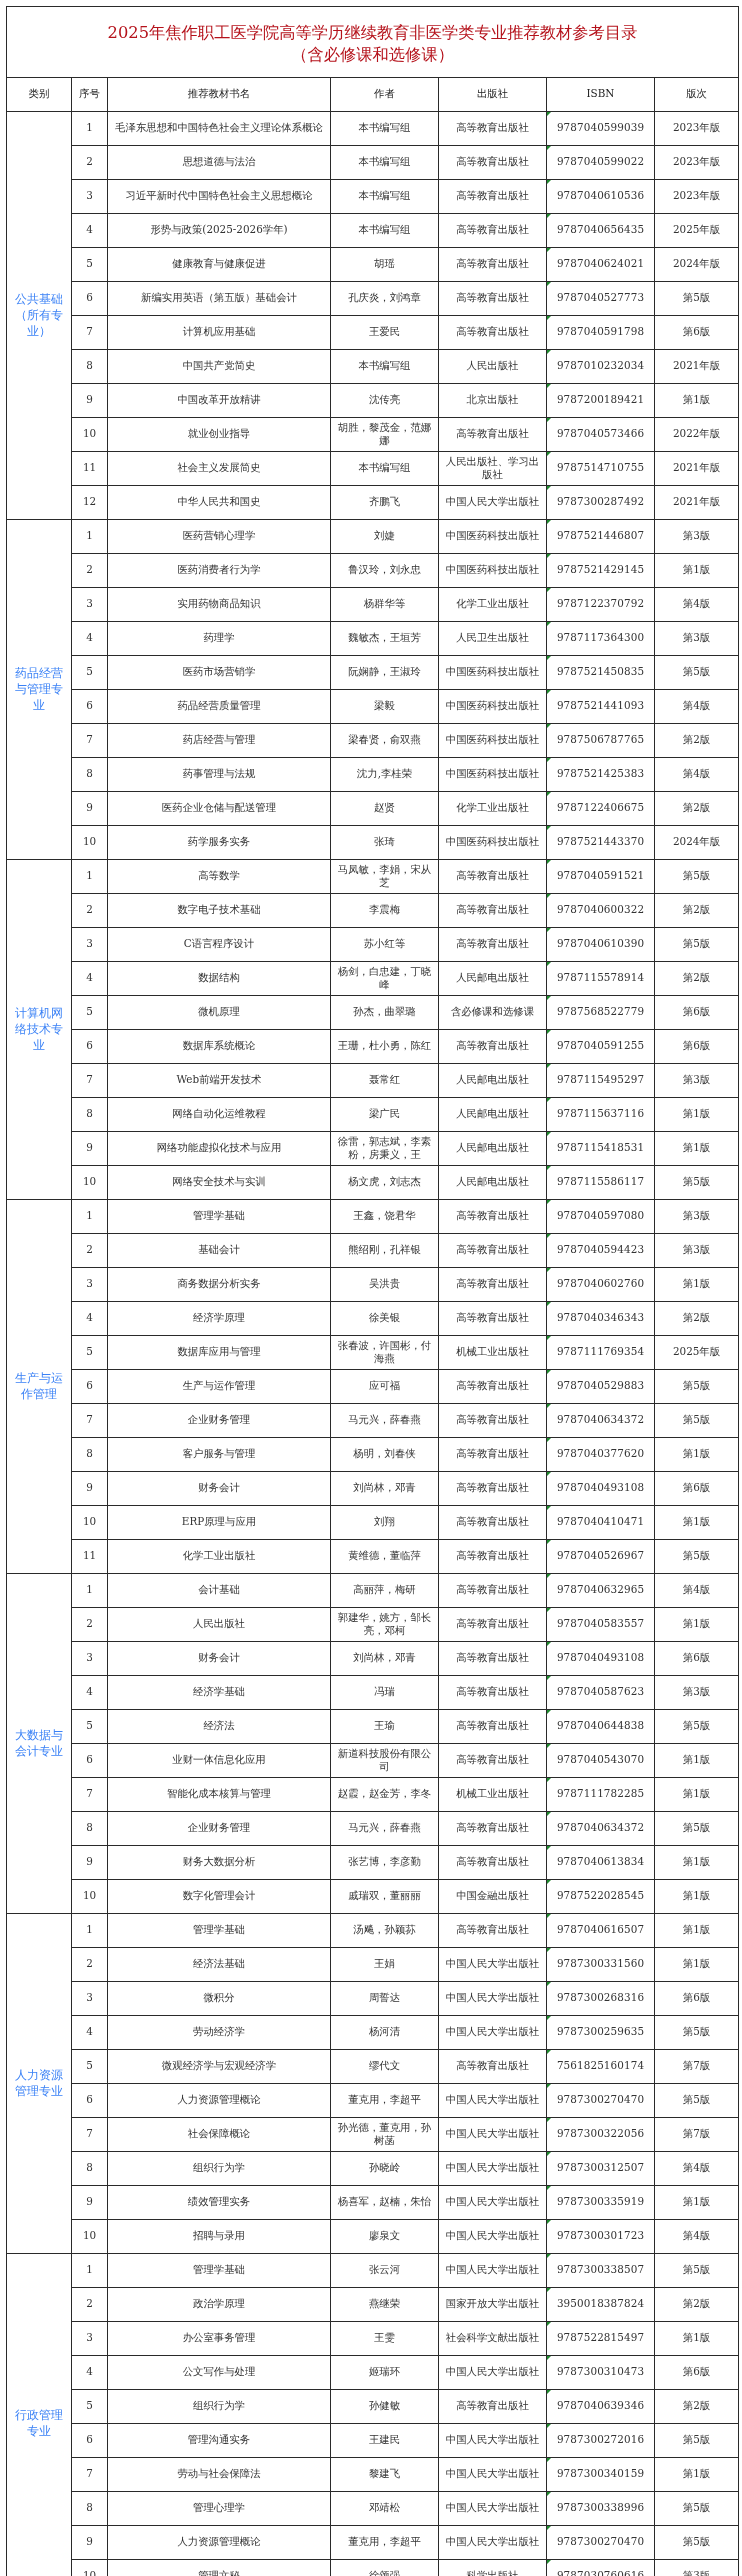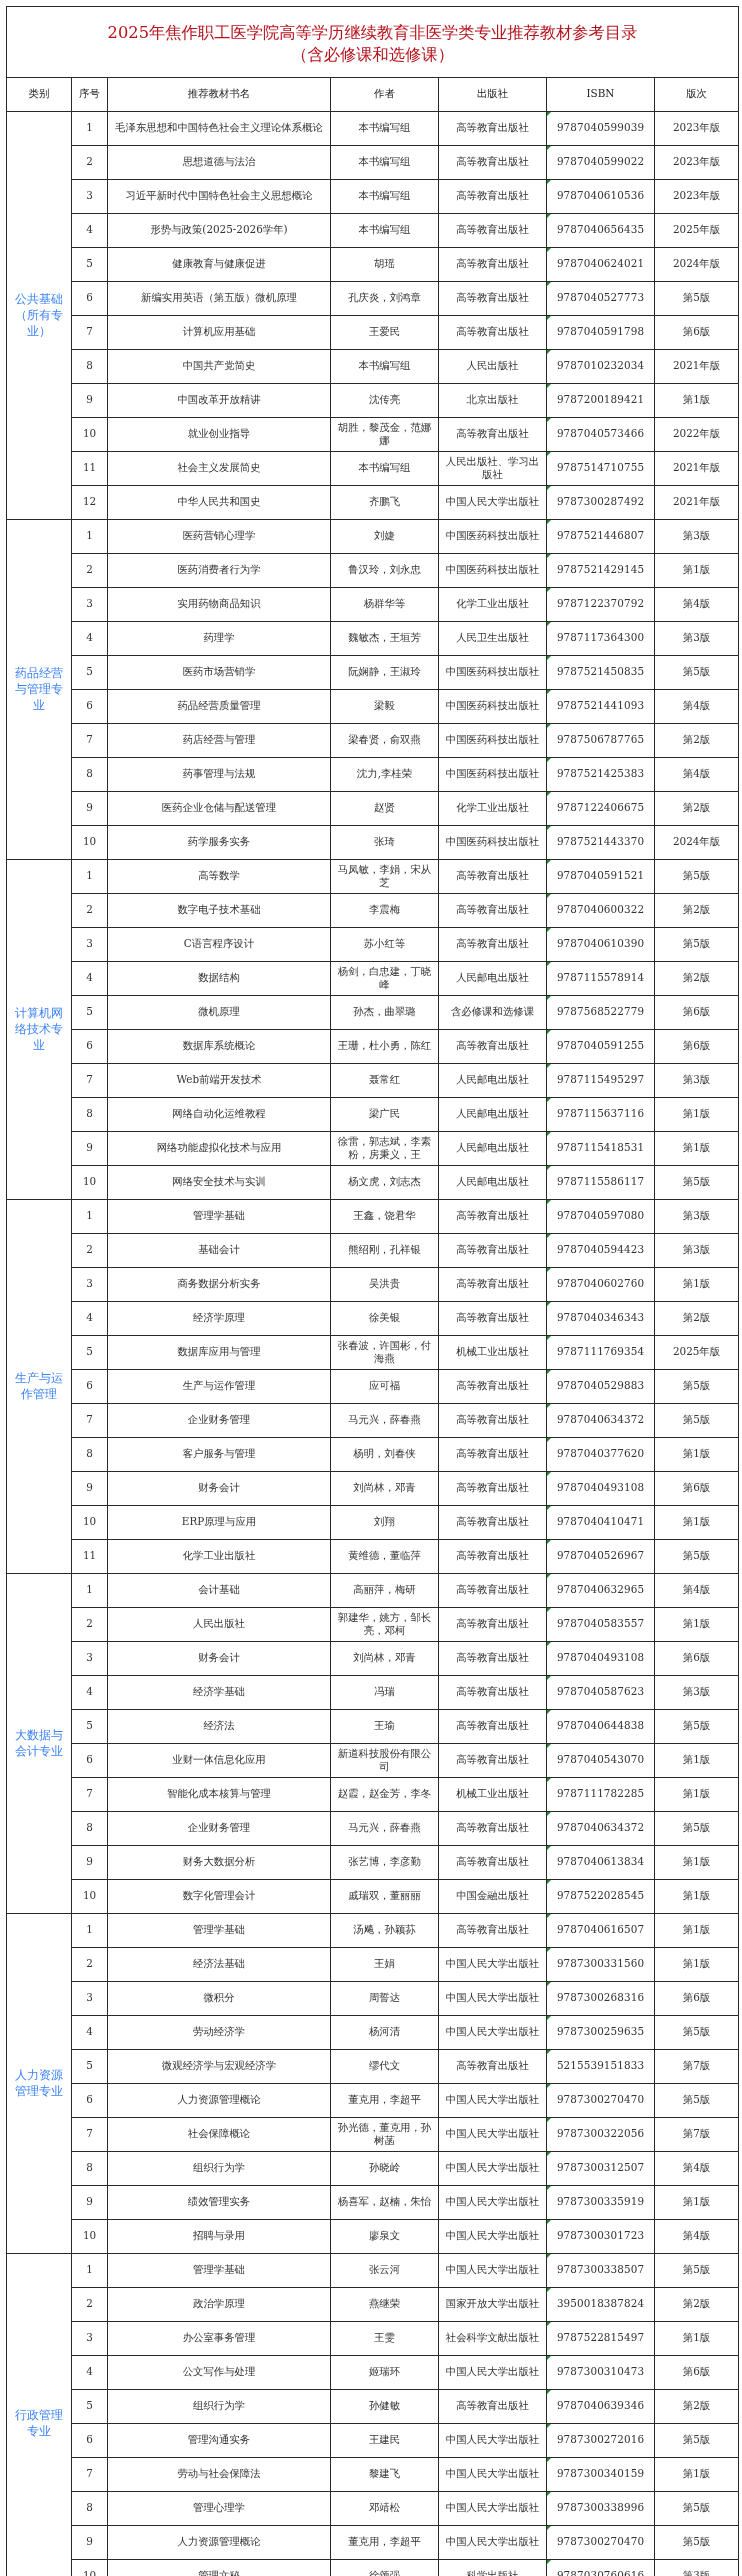--- a/index.html
+++ b/index.html
@@ -91,21 +91,21 @@
         <tr class="data-row">
           <td>5</td>
           <td>健康教育与健康促进</td>
           <td>胡瑶</td>
           <td>高等教育出版社</td>
           <td class="isbn">9787040624021</td>
           <td>2024年版</td>
         </tr>
         <tr class="data-row">
           <td>6</td>
-          <td>新编实用英语（第五版）微机原理</td>
+          <td>新编实用英语（第五版）基础会计</td>
           <td>孔庆炎，刘鸿章</td>
           <td>高等教育出版社</td>
           <td class="isbn">9787040527773</td>
           <td>第5版</td>
         </tr>
         <tr class="data-row">
           <td>7</td>
           <td>计算机应用基础</td>
           <td>王爱民</td>
           <td>高等教育出版社</td>
@@ -515,21 +515,21 @@
           <td>杨河清</td>
           <td>中国人民大学出版社</td>
           <td class="isbn">9787300259635</td>
           <td>第5版</td>
         </tr>
         <tr class="data-row">
           <td>5</td>
           <td>微观经济学与宏观经济学</td>
           <td>缪代文</td>
           <td>高等教育出版社</td>
-          <td class="isbn">5215539151833</td>
+          <td class="isbn">7561825160174</td>
           <td>第7版</td>
         </tr>
         <tr class="data-row">
           <td>6</td>
           <td>人力资源管理概论</td>
           <td>董克用，李超平</td>
           <td>中国人民大学出版社</td>
           <td class="isbn">9787300270470</td>
           <td>第5版</td>
         </tr>

